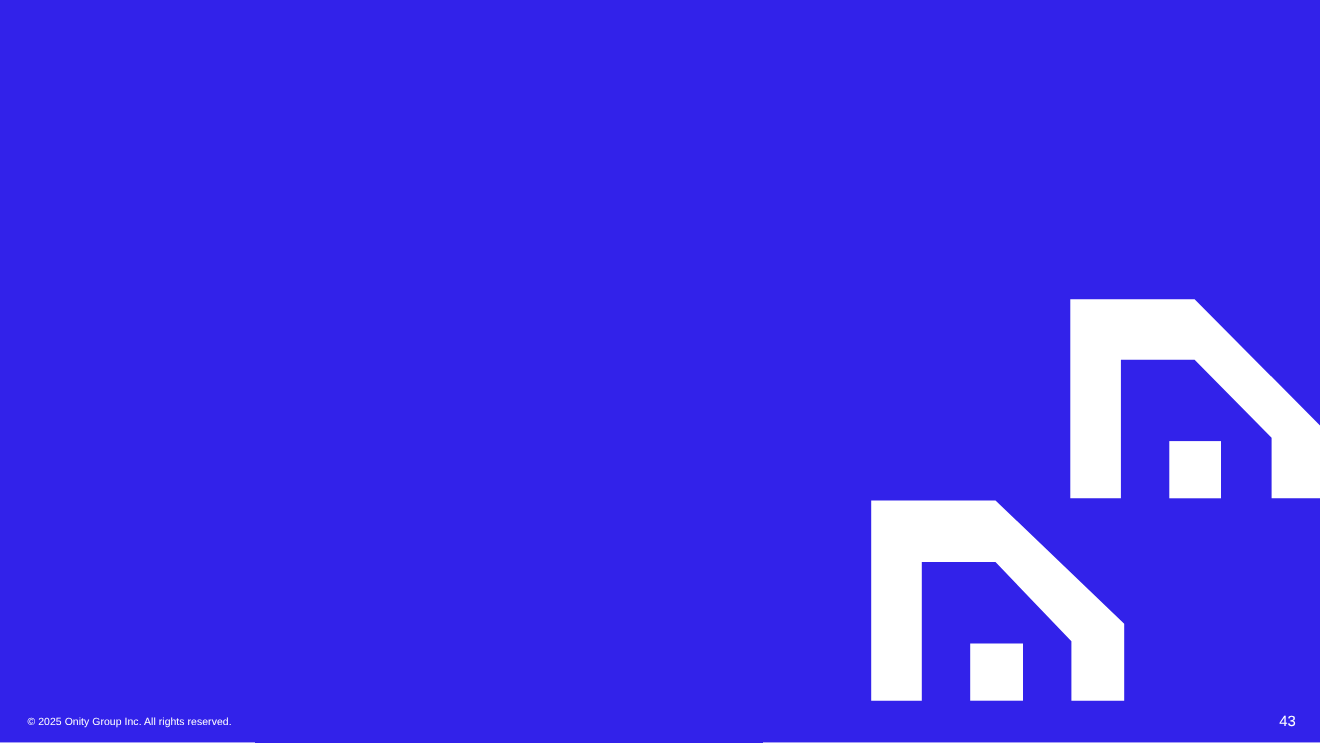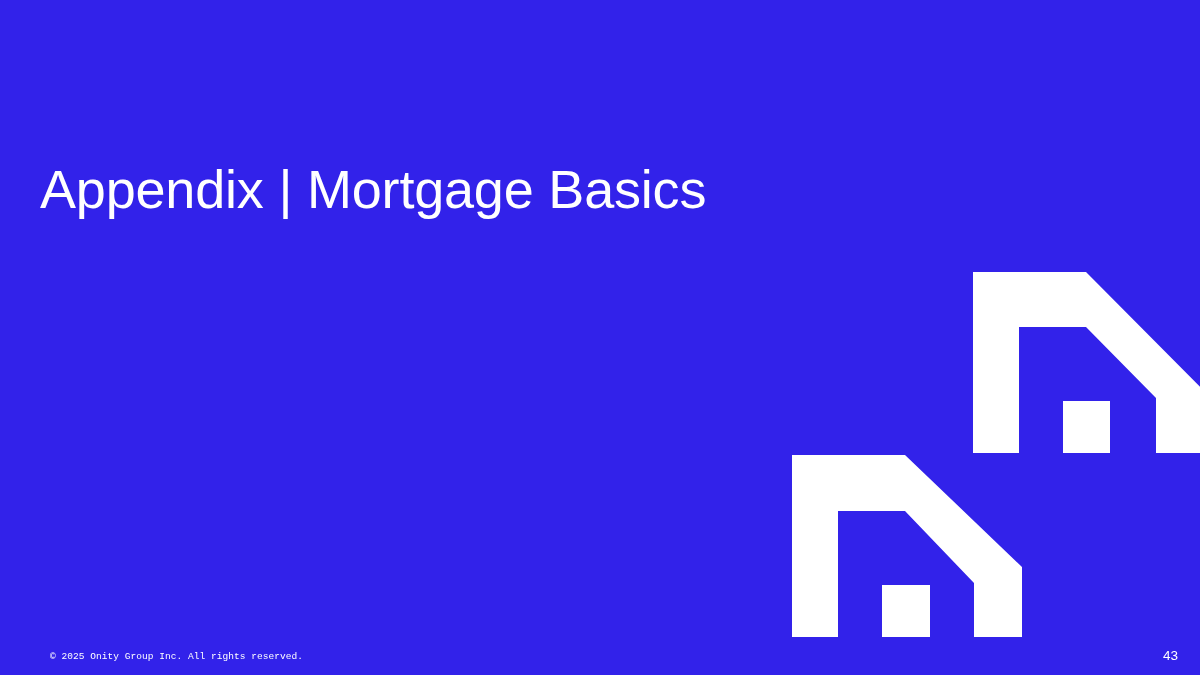--- a/index.html
+++ b/index.html
@@ -39,28 +39,27 @@
     position: absolute;
     left: 0;
     top: 0;
     width: 1200px;
     height: 675px;
     pointer-events: none;
   }
   
   #footer-copyright {
     position: absolute;
-    left: 50px;
+    left: 25px;
     top: 651px;
     font-size: 9.5px;
     font-weight: 400;
     line-height: 1.2;
     letter-spacing: 0.05px;
     white-space: nowrap;
-    font-family: Liberation Mono, monospace;
   }
   #footer-page-number {
     position: absolute;
     right: 22px;
     top: 648px;
     font-size: 13.5px;
     font-weight: 400;
     line-height: 1.2;
     text-align: right;
     white-space: nowrap;
@@ -85,19 +84,18 @@
       <rect fill="#FFFFFF" x="1063" y="401" width="47" height="52"></rect>
     </g>
 
     <g>
       <path fill="#FFFFFF" d="M 792,455 L 905,455 L 1022,567 L 1022,637 L 974,637 L 974,583
                L 905,511 L 838,511 L 838,637 L 792,637 Z"></path>
       <rect fill="#FFFFFF" x="882" y="585" width="48" height="52"></rect>
     </g>
   </svg>
 
-  <h1 id="slide-title" style="color:#FFFFFF;">Appendix | Mortgage Basics</h1>
 
   <div id="footer-copyright" style="color:#FFFFFF;">© 2025 Onity Group Inc. All rights reserved.</div>
 
   <div id="footer-page-number" style="color:#FFFFFF;">43</div>
 
 </div>
 
 </body></html>

